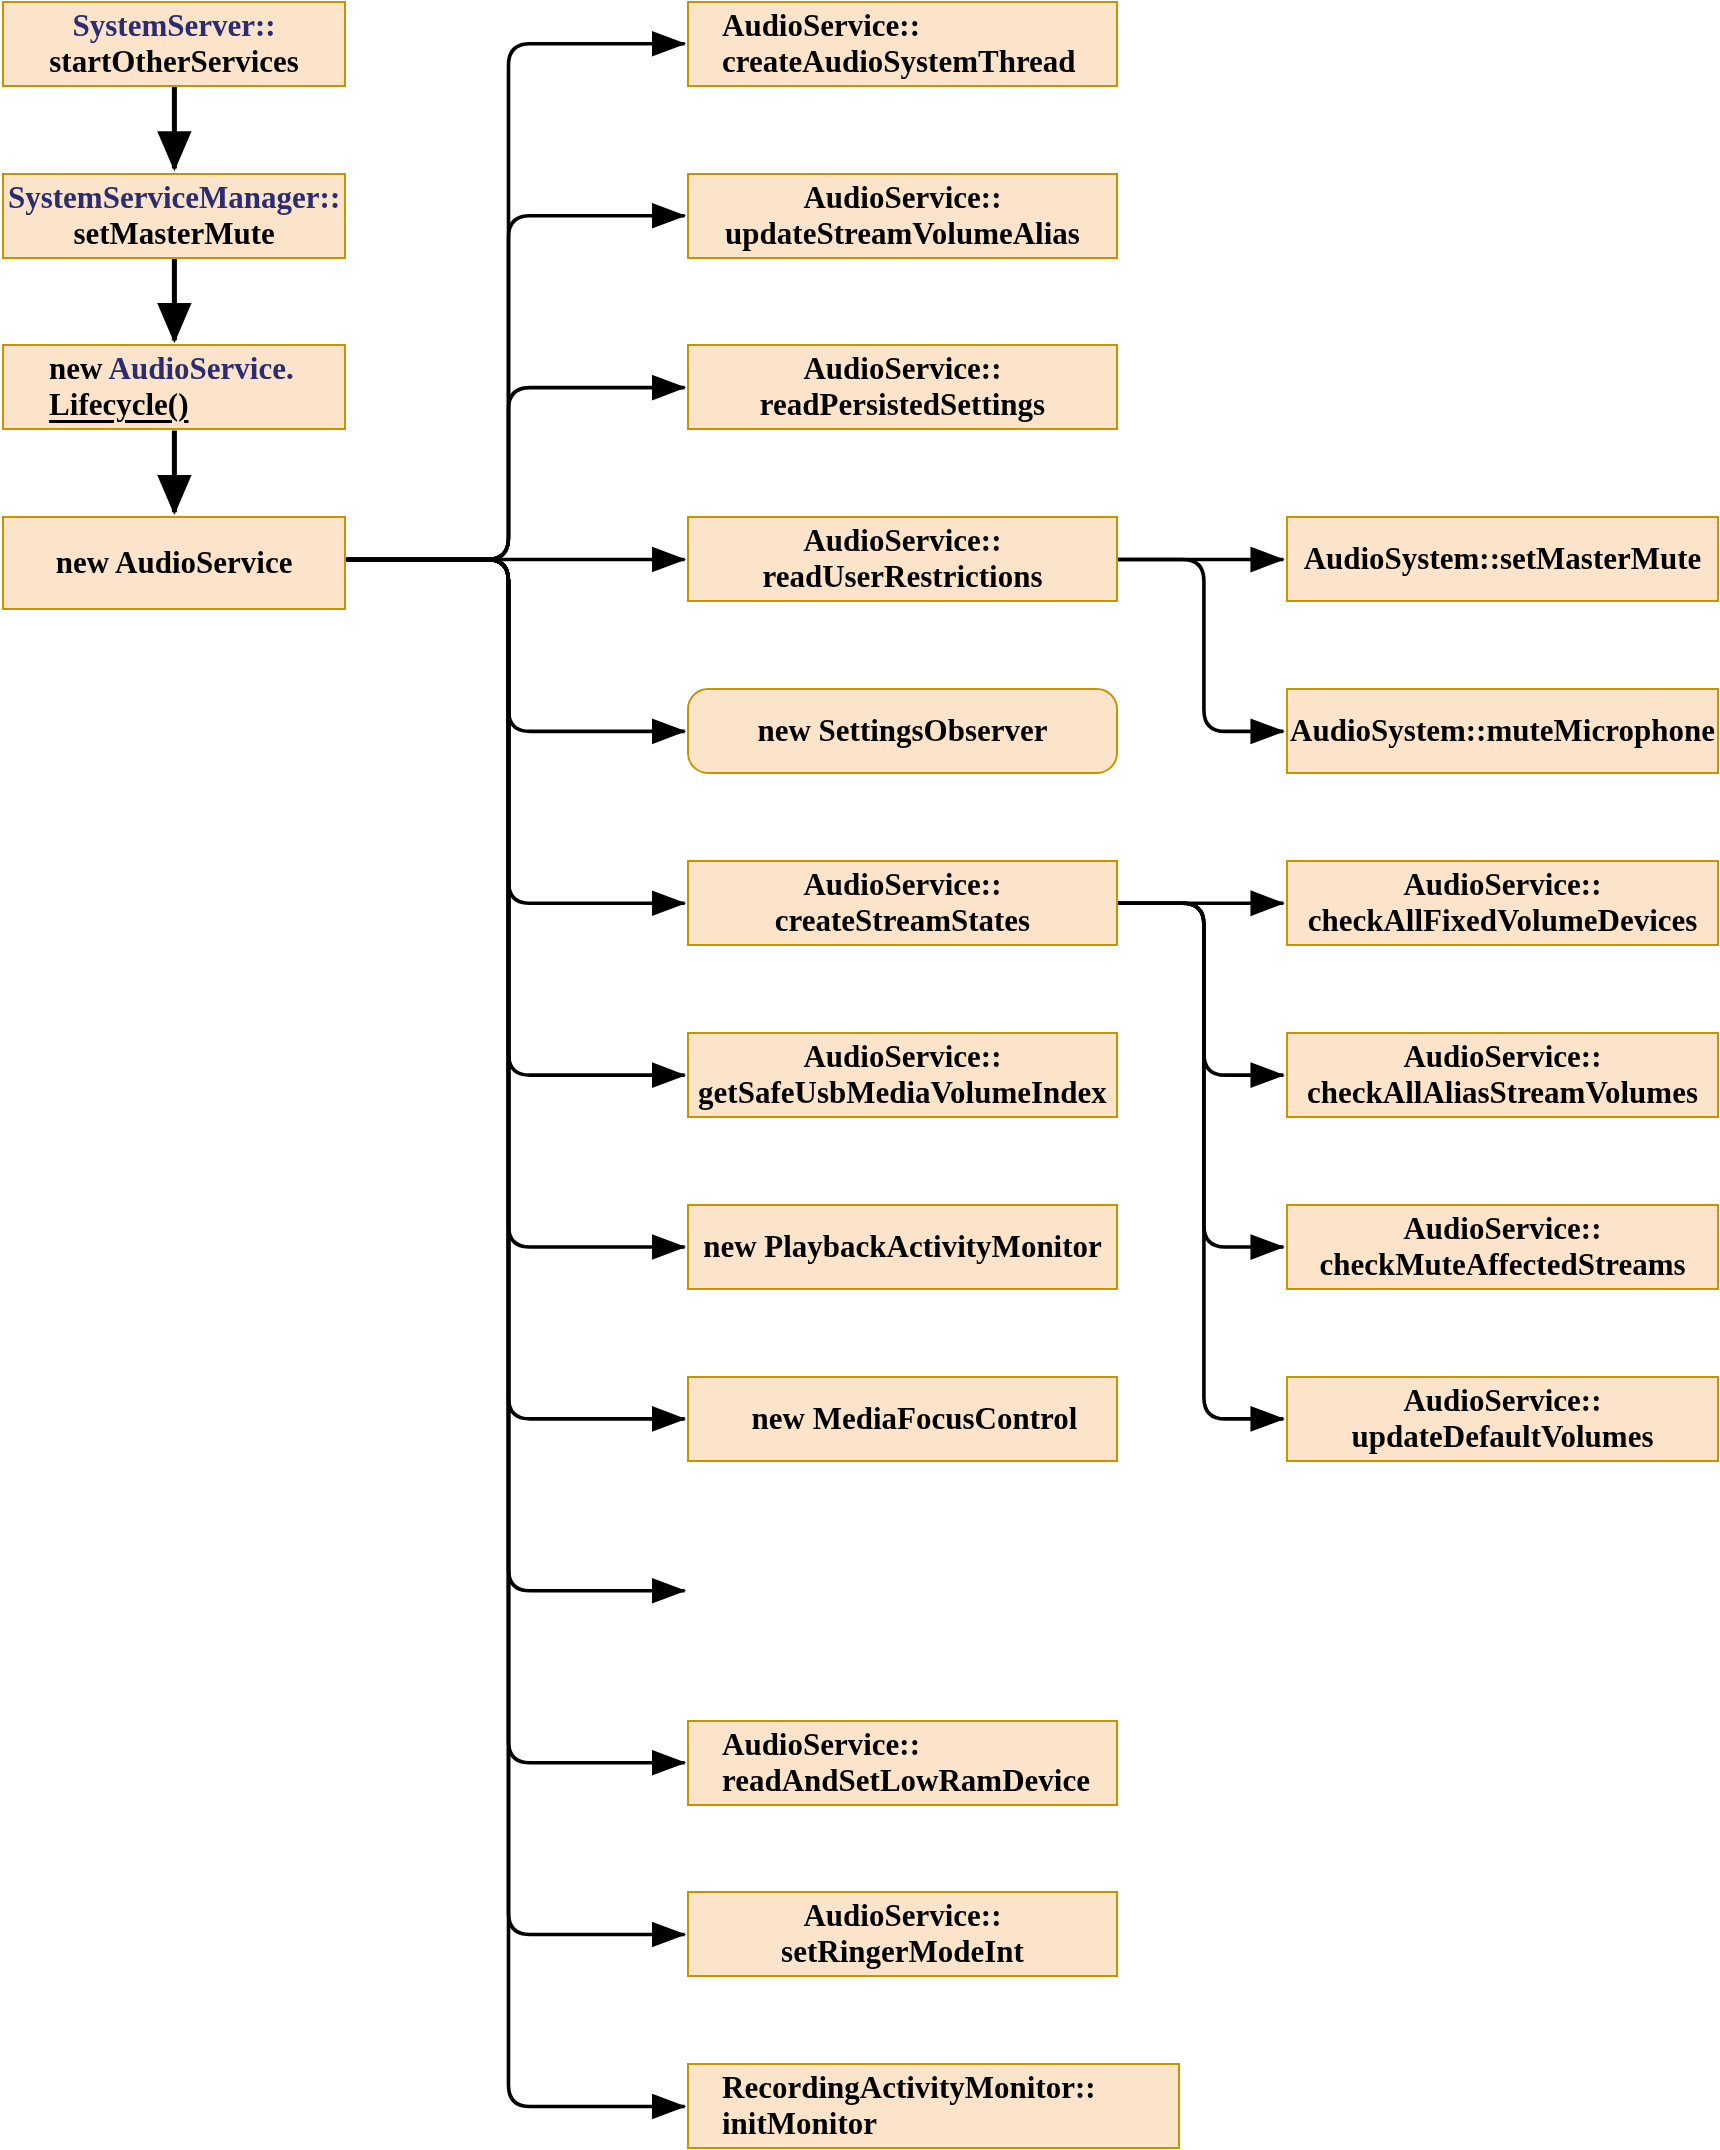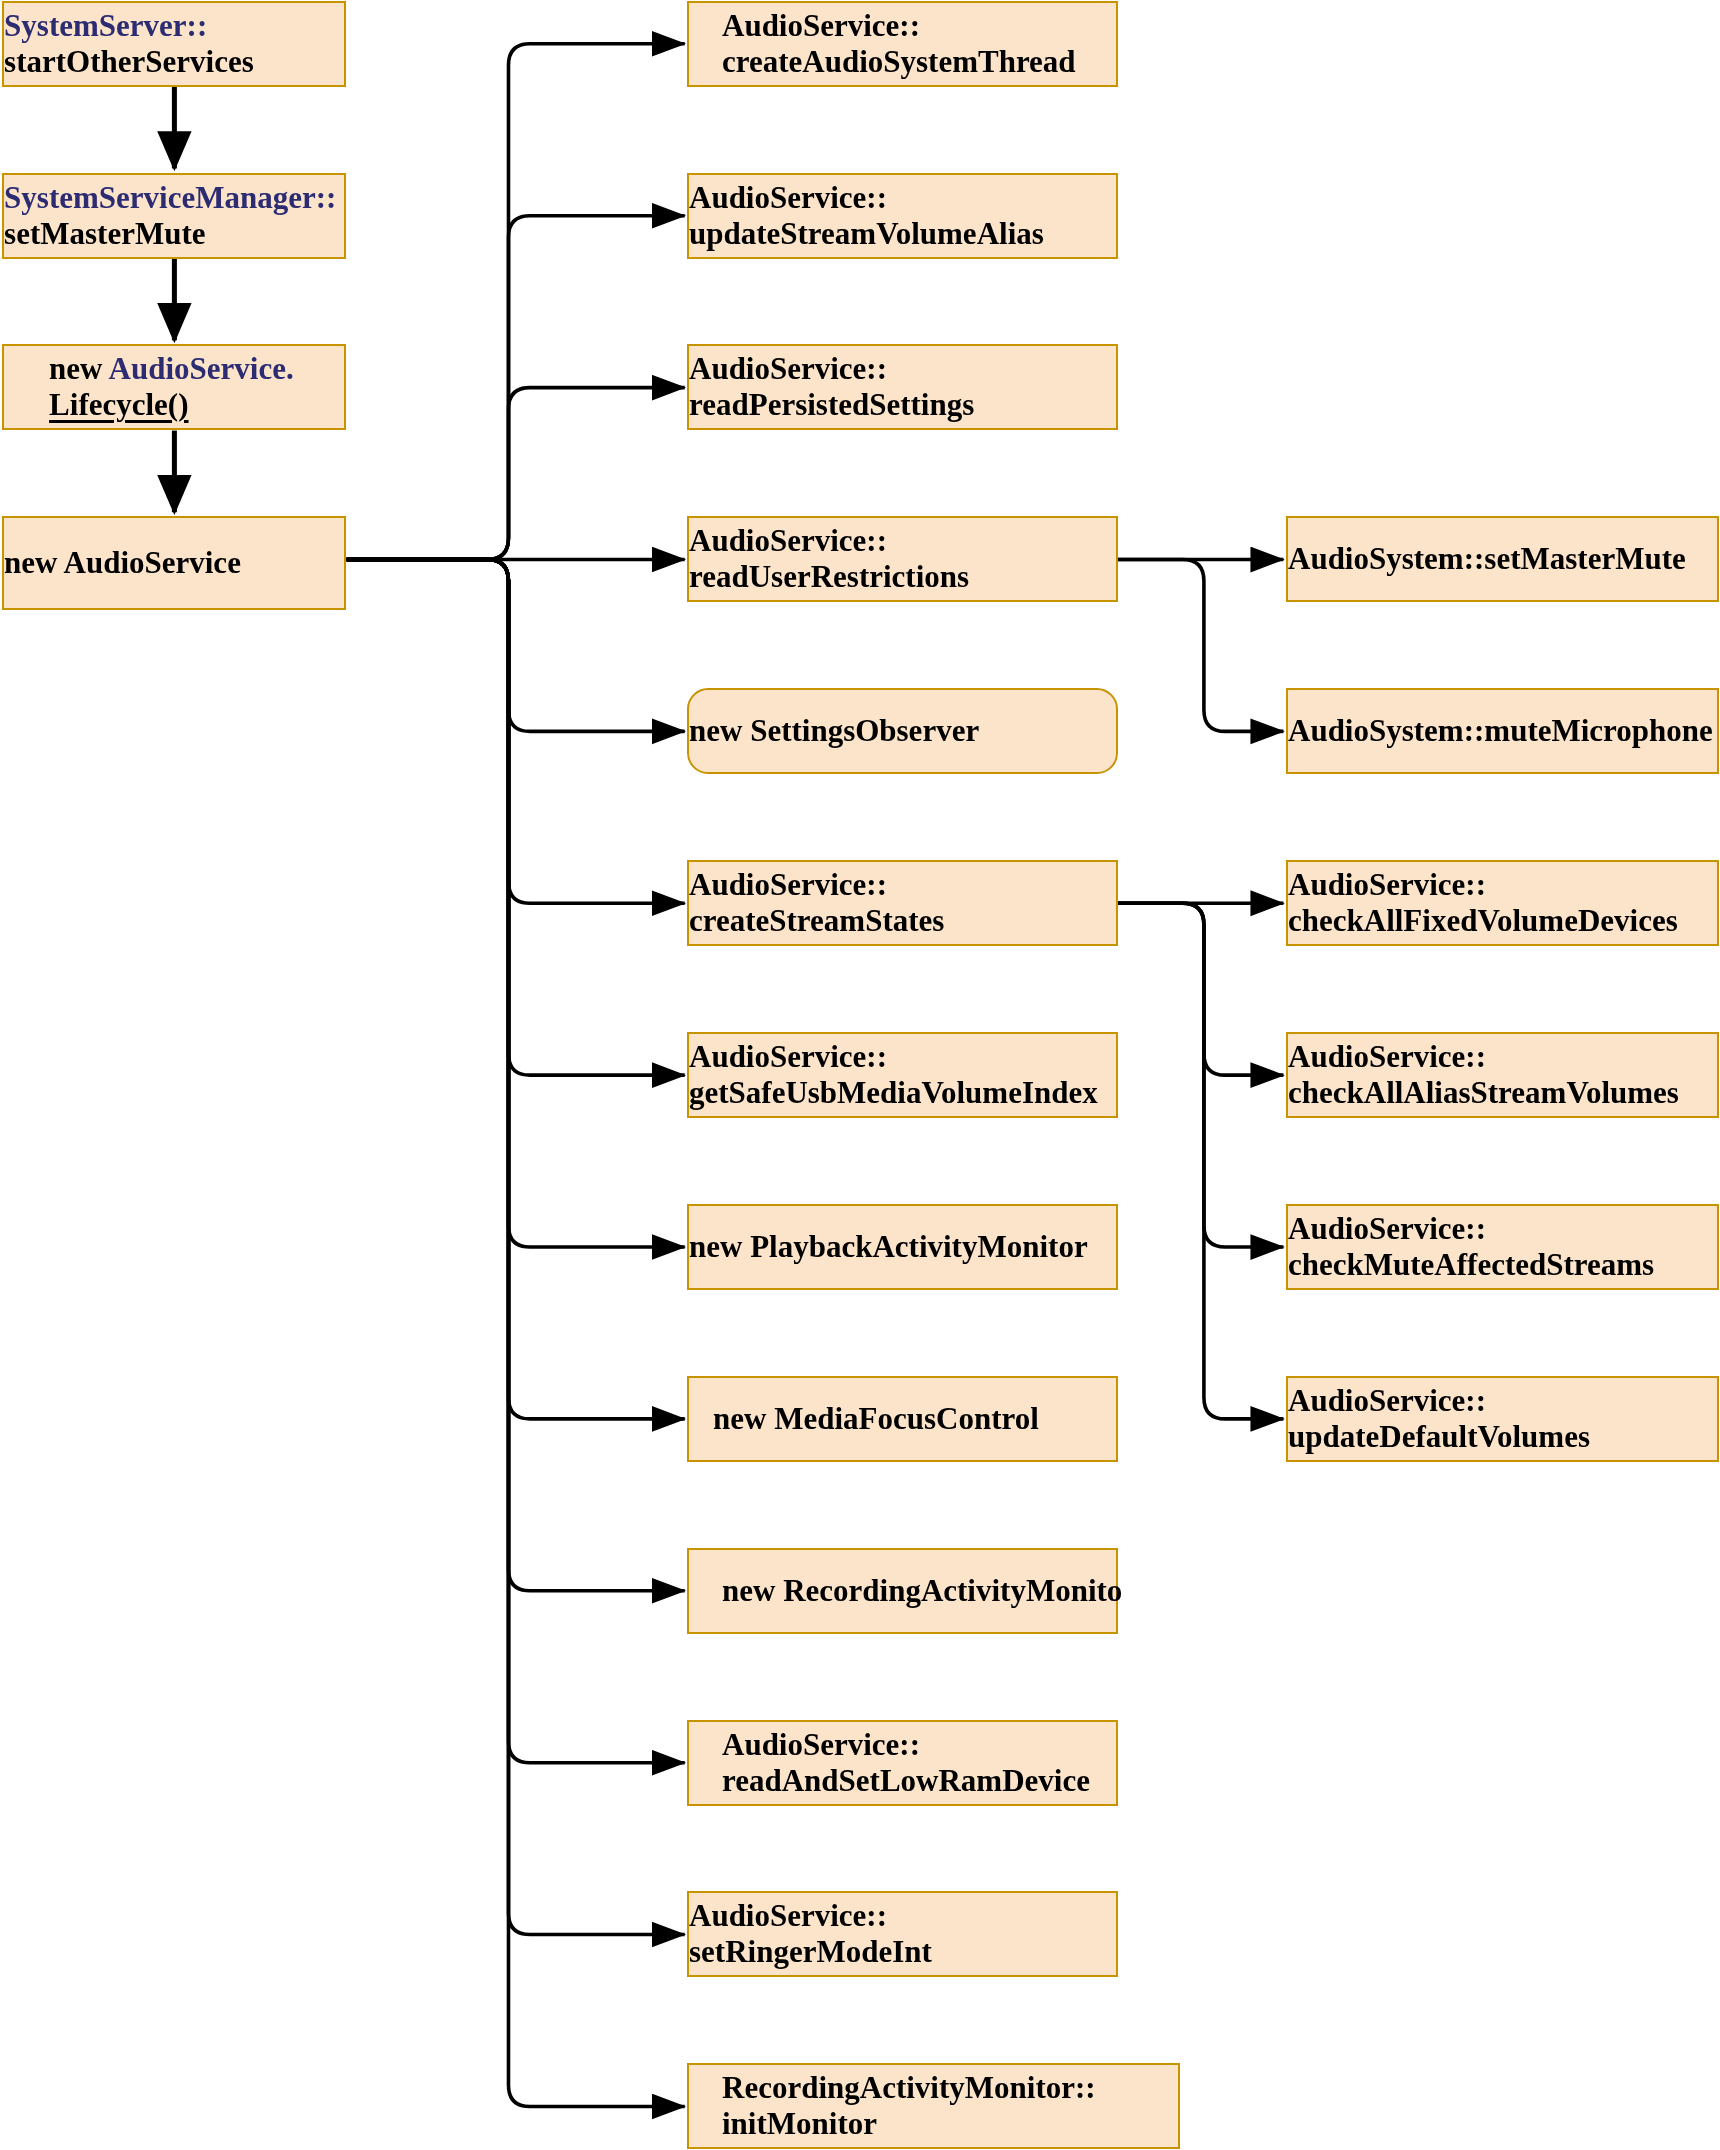--- a/index.html
+++ b/index.html
@@ -22,21 +22,21 @@
     pointer-events: none;
   }
   .node {
     position: absolute;
     box-sizing: border-box;
     background: var(--box-fill, #FCE4CB);
     border: 2.9px solid var(--box-border, #C79400);
     display: flex;
     flex-direction: column;
     justify-content: center;
-    align-items: flex-start;
+    align-items: center;
     text-align: center;
     font-weight: bold;
     font-size: 31px;
     line-height: 36px;
     color: var(--text-primary, #000000);
   }
   .node.left {
     align-items: flex-start;
     text-align: left;
     padding-left: 33px;
@@ -131,23 +131,20 @@
     <div class="node" style="left: 687px; top: 1032px; width: 431px; height: 86px;">
       <div class="line"><span>AudioService::</span></div>
       <div class="line"><span>getSafeUsbMediaVolumeIndex</span></div>
     </div>
     <div class="node" style="left: 687px; top: 1204px; width: 431px; height: 86px;">
       <div class="line"><span>new PlaybackActivityMonitor</span></div>
     </div>
     <div class="node" style="left: 687px; top: 1376px; width: 431px; height: 86px; padding-left: 24px;">
       <div class="line"><span>new MediaFocusControl</span></div>
     </div>
-    <div class="node left" style="left: 687px; top: 1548px; width: 431px; height: 86px;">
-      <div class="line"><span>new RecordingActivityMonito</span></div>
-    </div>
     <div class="node left" style="left: 687px; top: 1720px; width: 431px; height: 86px;">
       <div class="line"><span>AudioService::</span></div>
       <div class="line"><span>readAndSetLowRamDevice</span></div>
     </div>
     <div class="node" style="left: 687px; top: 1891px; width: 431px; height: 86px;">
       <div class="line"><span>AudioService::</span></div>
       <div class="line"><span>setRingerModeInt</span></div>
     </div>
     <div class="node left" style="left: 687px; top: 2063px; width: 493px; height: 86px;">
       <div class="line"><span>RecordingActivityMonitor::</span></div>

